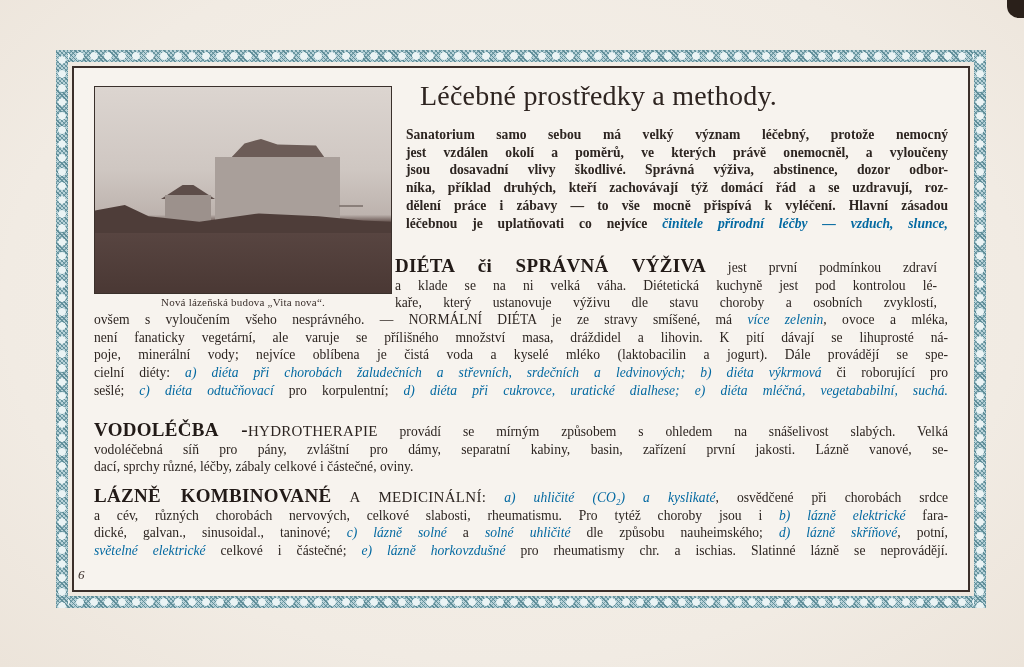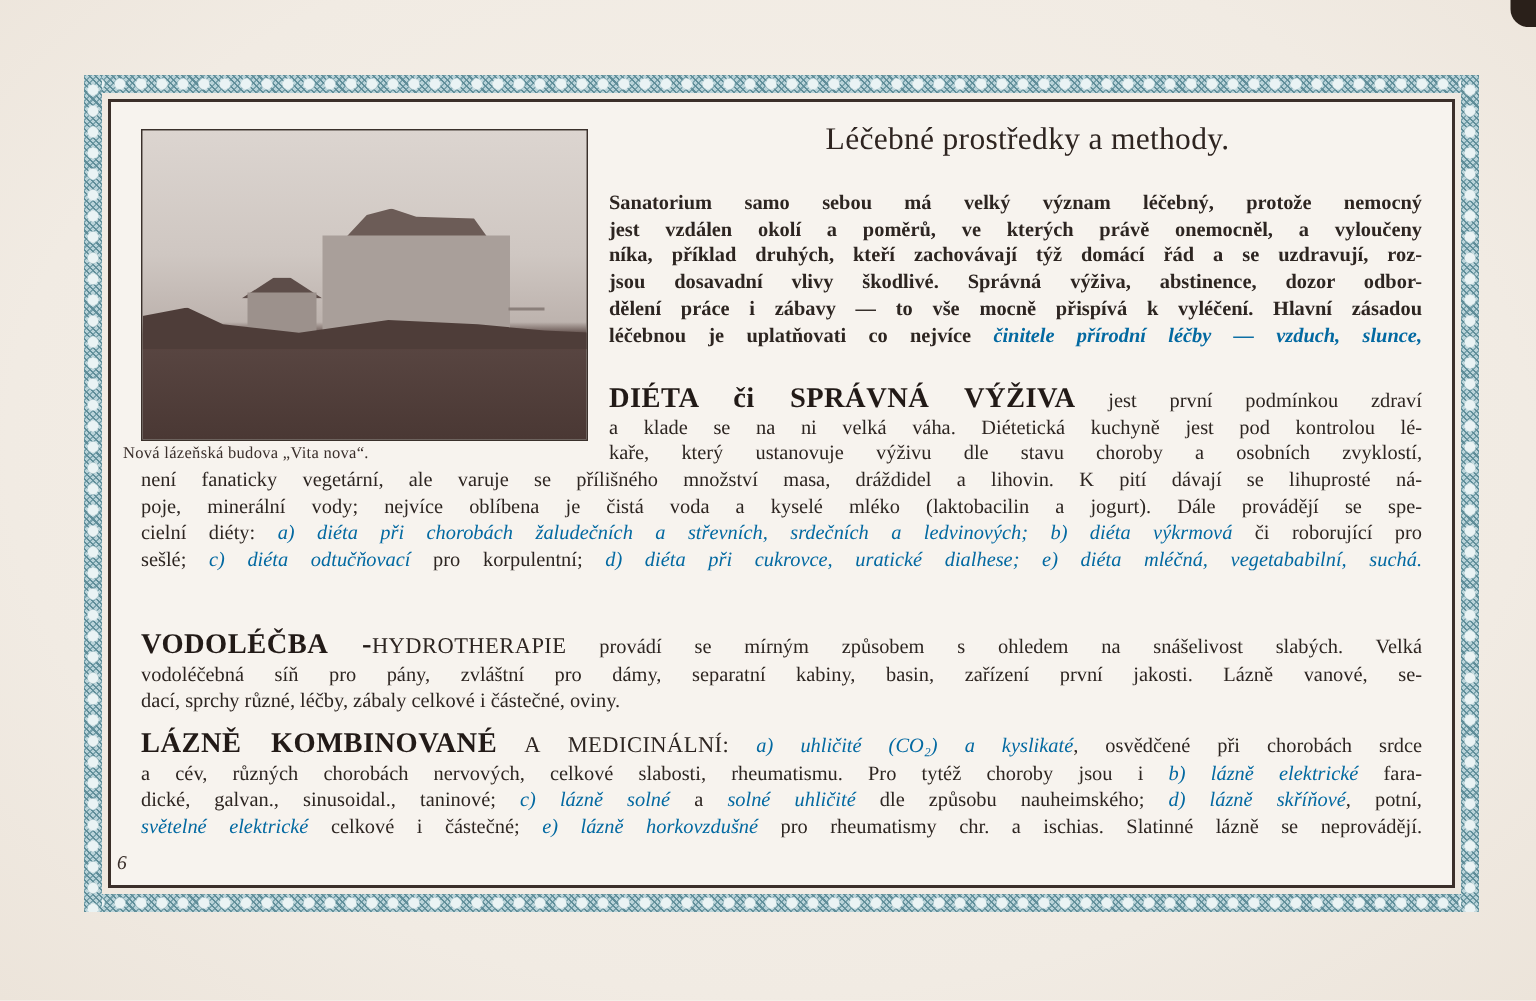--- a/index.html
+++ b/index.html
@@ -41,32 +41,32 @@
     background:linear-gradient(180deg, #dcd5d0 0%, #cfc7c2 40%, #bdb3ae 62%, #5a4743 66%, #4a3834 100%);
     overflow:hidden;
   }
   .ph-bld1 { position:absolute; left:120px; top:70px; width:125px; height:70px; background:#a99f9a; }
   .ph-roof1 { position:absolute; left:122px; top:52px; width:110px; height:22px; background:#6c5c57; clip-path:polygon(10% 100%,25% 20%,40% 0,55% 25%,90% 30%,100% 100%); }
   .ph-bld2 { position:absolute; left:70px; top:108px; width:46px; height:32px; background:#9c918c; }
   .ph-roof2 { position:absolute; left:66px; top:98px; width:54px; height:14px; background:#5d4d49; clip-path:polygon(0 100%,40% 0,60% 0,100% 100%); }
   .ph-trees { position:absolute; left:0; top:118px; width:298px; height:28px; background:#4e3d39; clip-path:polygon(0 20%,10% 0,18% 40%,35% 60%,55% 30%,75% 40%,90% 55%,100% 60%,100% 100%,0 100%); }
   .ph-porch { position:absolute; left:244px; top:118px; width:24px; height:16px; border-top:2px solid #8a7f7a; }
   .caption {
-    position:absolute; left:82px; top:296px; width:298px; 
+    position:absolute; left:94px; top:296px; width:298px; text-align:center;
     font-size:11px; letter-spacing:0.2px; color:#3a2f2b;
   }
   .title {
-    position:absolute; left:420px; top:80px; width:530px; text-align:center;
-    font-size:21px; color:#2e2420; letter-spacing:0.2px;
+    position:absolute; left:420px; top:80px; width:530px; 
+    font-size:28px; color:#2e2420; letter-spacing:0.2px;
   }
   .txt { position:absolute; font-size:13.6px; line-height:17.7px; color:#2d2521; text-align:justify; }
   .txt .line { display:block; white-space:nowrap; text-align:justify; text-align-last:justify; }
   .txt .line.last { text-align-last:left; }
   .para1 { left:406px; top:126px; width:542px;font-weight:bold; }
-  .para2 { left:406px; top:257px; width:542px; }
+  .para2 { left:395px; top:257px; width:542px; }
   .para3 { left:94px; top:311px; width:854px; }
   .para4 { left:94px; top:421px; width:854px; }
   .para5 { left:94px; top:487px; width:854px; }
   .it { font-style:italic; color:#0369a1; }
   .h-big { font-family:"Liberation Serif", serif; font-weight:bold; font-size:19px; letter-spacing:0.3px; color:#221a17; }
   .caps { font-size:15px; letter-spacing:0.3px;margin-top:18px; }
   .pageno { position:absolute; left:78px; top:567px; font-size:13px; font-style:italic; color:#3a2f2b; }
 </style>
 </head>
 <body>
@@ -91,33 +91,34 @@
   <div class="ph-porch"></div>
   <div class="ph-trees"></div>
 </div>
 <div class="caption">Nová lázeňská budova „Vita nova“.</div>
 
 <div class="title">Léčebné prostředky a methody.</div>
 
 <div class="txt para1">
   <span class="line">Sanatorium samo sebou má velký význam léčebný, protože nemocný</span>
   <span class="line">jest vzdálen okolí a poměrů, ve kterých právě onemocněl, a vyloučeny</span>
+  <span class="line">jsou dosavadní vlivy škodlivé. Správná výživa, abstinence, dozor odbor-</span>
   <span class="line">níka, příklad druhých, kteří zachovávají týž domácí řád a se uzdravují, roz-</span>
-  <span class="line">jsou dosavadní vlivy škodlivé. Správná výživa, abstinence, dozor odbor-</span>
   <span class="line">dělení práce i zábavy — to vše mocně přispívá k vyléčení. Hlavní zásadou</span>
   <span class="line"><span>léčebnou je uplatňovati co nejvíce </span><span class="it">činitele přírodní léčby — vzduch, slunce,</span></span>
 </div>
 
 <div class="txt para2">
   <span class="line"><span class="h-big">DIÉTA či SPRÁVNÁ VÝŽIVA</span><span> jest první podmínkou zdraví</span></span>
   <span class="line">a klade se na ni velká váha. Diétetická kuchyně jest pod kontrolou lé-</span>
   <span class="line">kaře, který ustanovuje výživu dle stavu choroby a osobních zvyklostí,</span>
 </div>
 
 <div class="txt para3">
+  <span class="line"><span>ovšem s vyloučením všeho nesprávného. — NORMÁLNÍ DIÉTA je ze stravy smíšené, má </span><span class="it">více zelenin</span><span>, ovoce a mléka,</span></span>
   <span class="line">není fanaticky vegetární, ale varuje se přílišného množství masa, dráždidel a lihovin. K pití dávají se lihuprosté ná-</span>
   <span class="line">poje, minerální vody; nejvíce oblíbena je čistá voda a kyselé mléko (laktobacilin a jogurt). Dále provádějí se spe-</span>
   <span class="line"><span>cielní diéty: </span><span class="it">a) diéta při chorobách žaludečních a střevních, srdečních a ledvinových; b) diéta výkrmová</span><span> či roborující pro</span></span>
   <span class="line"><span>sešlé; </span><span class="it">c) diéta odtučňovací</span><span> pro korpulentní; </span><span class="it">d) diéta při cukrovce, uratické dialhese; e) diéta mléčná, vegetababilní, suchá.</span></span>
 </div>
 
 <div class="txt para4">
   <span class="line"><span class="h-big">VODOLÉČBA -</span><span class="caps">HYDROTHERAPIE</span><span> provádí se mírným způsobem s ohledem na snášelivost slabých. Velká</span></span>
   <span class="line">vodoléčebná síň pro pány, zvláštní pro dámy, separatní kabiny, basin, zařízení první jakosti. Lázně vanové, se-</span>
   <span class="line last">dací, sprchy různé, léčby, zábaly celkové i částečné, oviny.</span>

